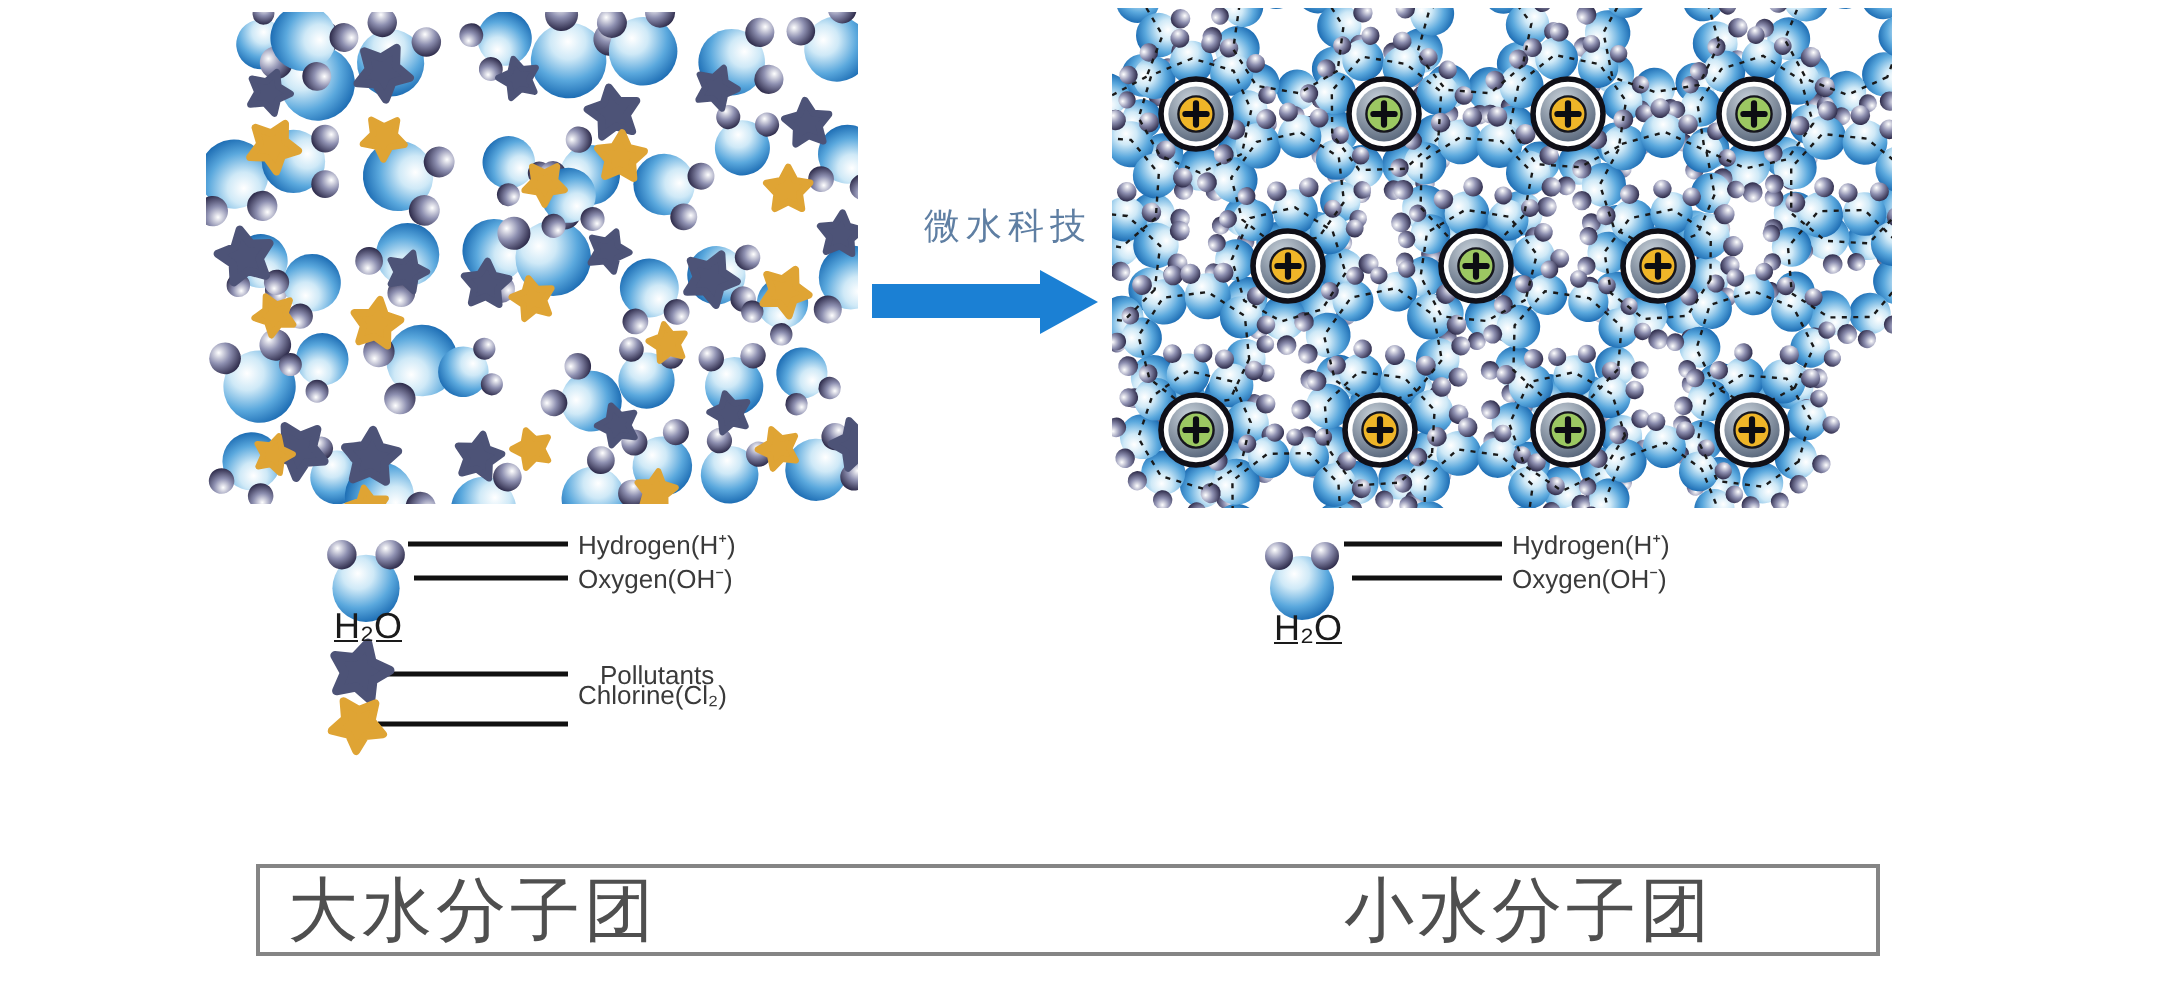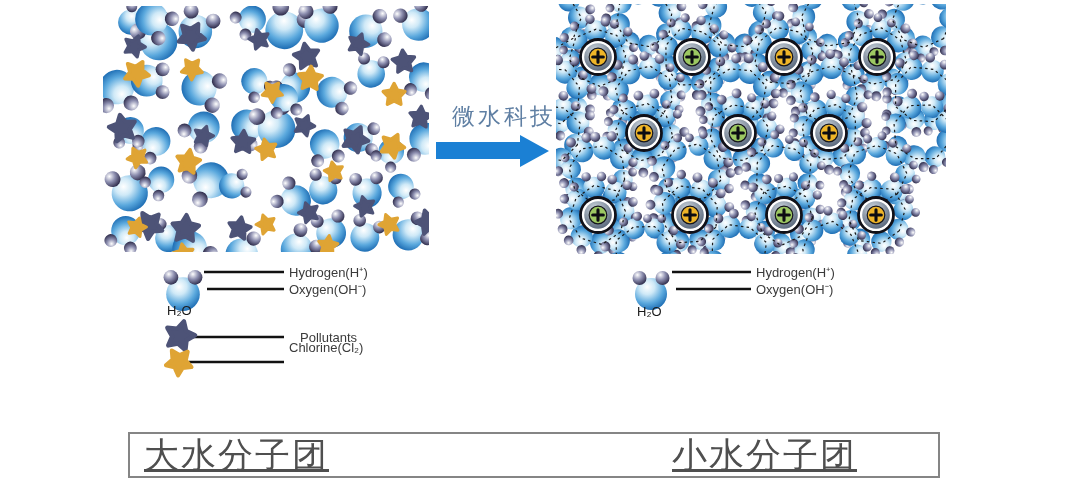--- a/index.html
+++ b/index.html
@@ -1,26 +1,26 @@
 <!DOCTYPE html>
 <html><head>
 <meta charset="utf-8">
 <style>
   html,body{margin:0;padding:0;background:#ffffff;}
   .stage{position:relative;width:1080px;height:494px;background:#ffffff;overflow:hidden;
          font-family:"Liberation Sans",sans-serif;}
   #scene{position:absolute;left:0;top:0;}
   .lbl{position:absolute;font-size:13px;color:#3a3a3a;white-space:nowrap;line-height:15px;text-align:center;}
-  .formula{position:absolute;font-size:13px;color:#1a1a1a;white-space:nowrap;}
+  .formula{position:absolute;font-size:18px;color:#1a1a1a;white-space:nowrap;text-decoration:underline;}
   .arrow-label{position:absolute;left:444px;top:101px;width:120px;text-align:center;
-               font-size:23px;letter-spacing:3px;color:#5f7fa3;}
+               font-size:18px;letter-spacing:3px;color:#5f7fa3;}
   .banner{position:absolute;left:128px;top:432px;width:808px;height:42px;
           border:2px solid #858585;background:#ffffff;}
   .banner span{position:absolute;top:0px;font-family:"Liberation Serif",serif;
-               font-size:35px;line-height:44px;color:#4f4f4f;letter-spacing:2px;white-space:nowrap;text-decoration:underline;}
+               font-size:35px;line-height:44px;color:#4f4f4f;letter-spacing:2px;white-space:nowrap;}
   .banner .bl{left:14px;}
   .banner .br{left:542px;}
 </style>
 </head>
 <body>
 
 <div class="stage">
 
   <svg id="scene" width="1080" height="494" viewBox="0 0 1080 494">
       <defs>

